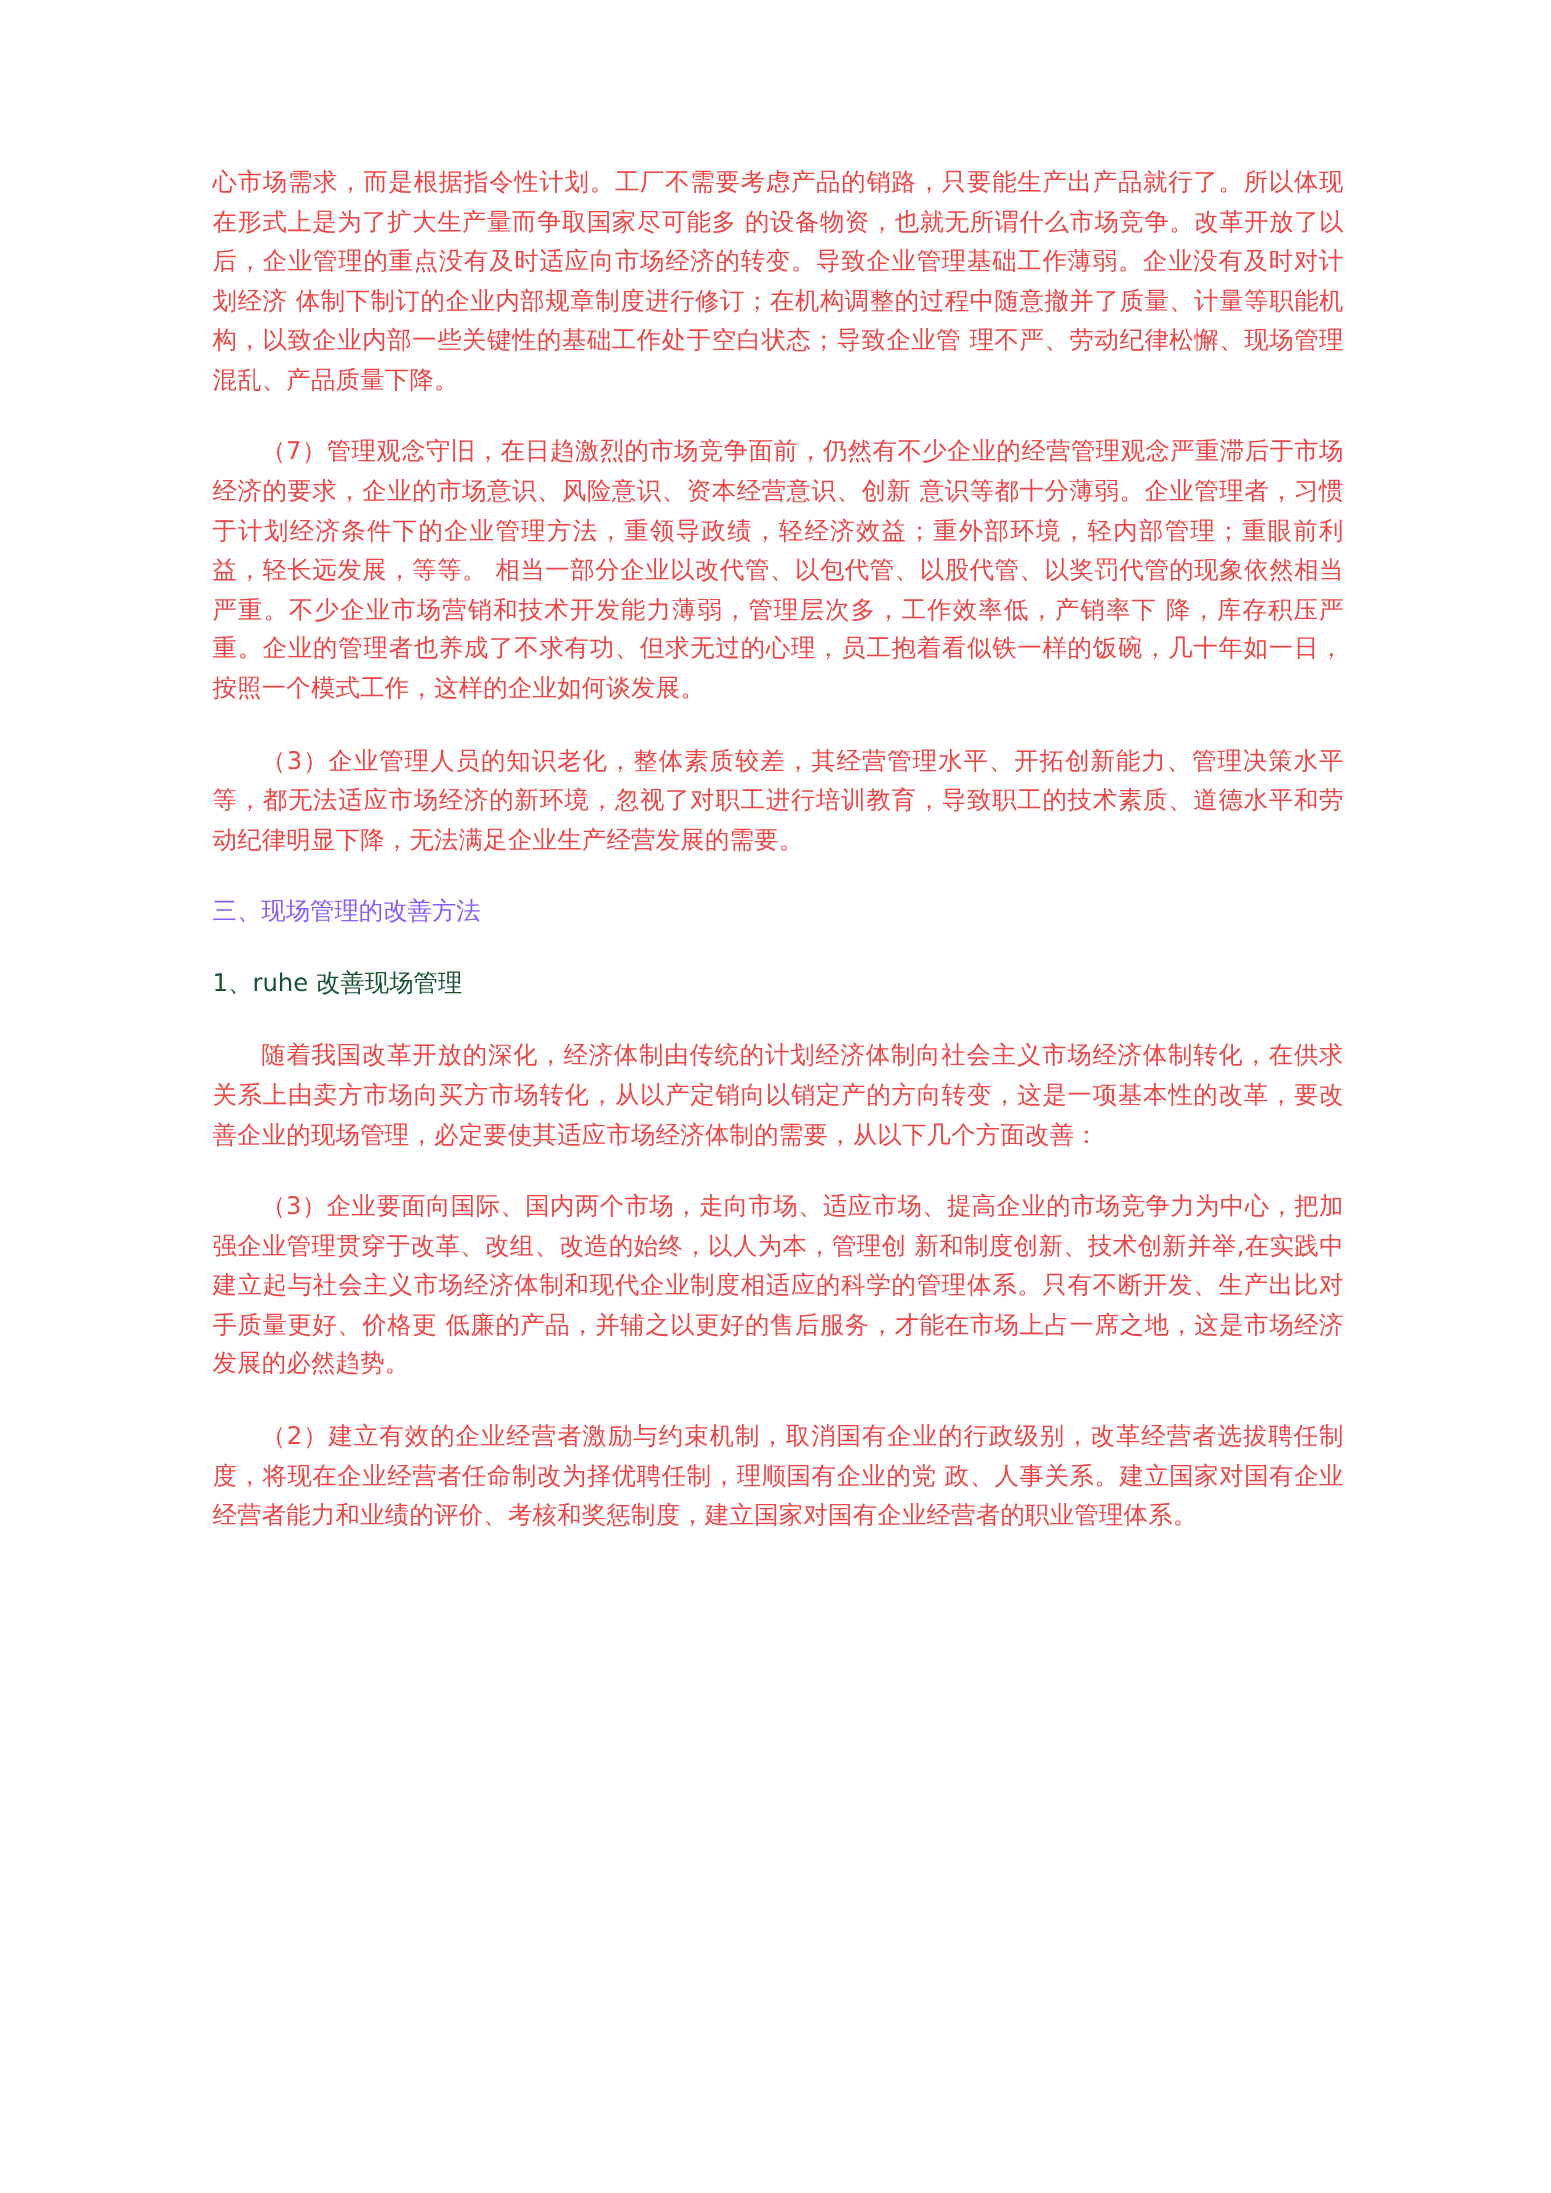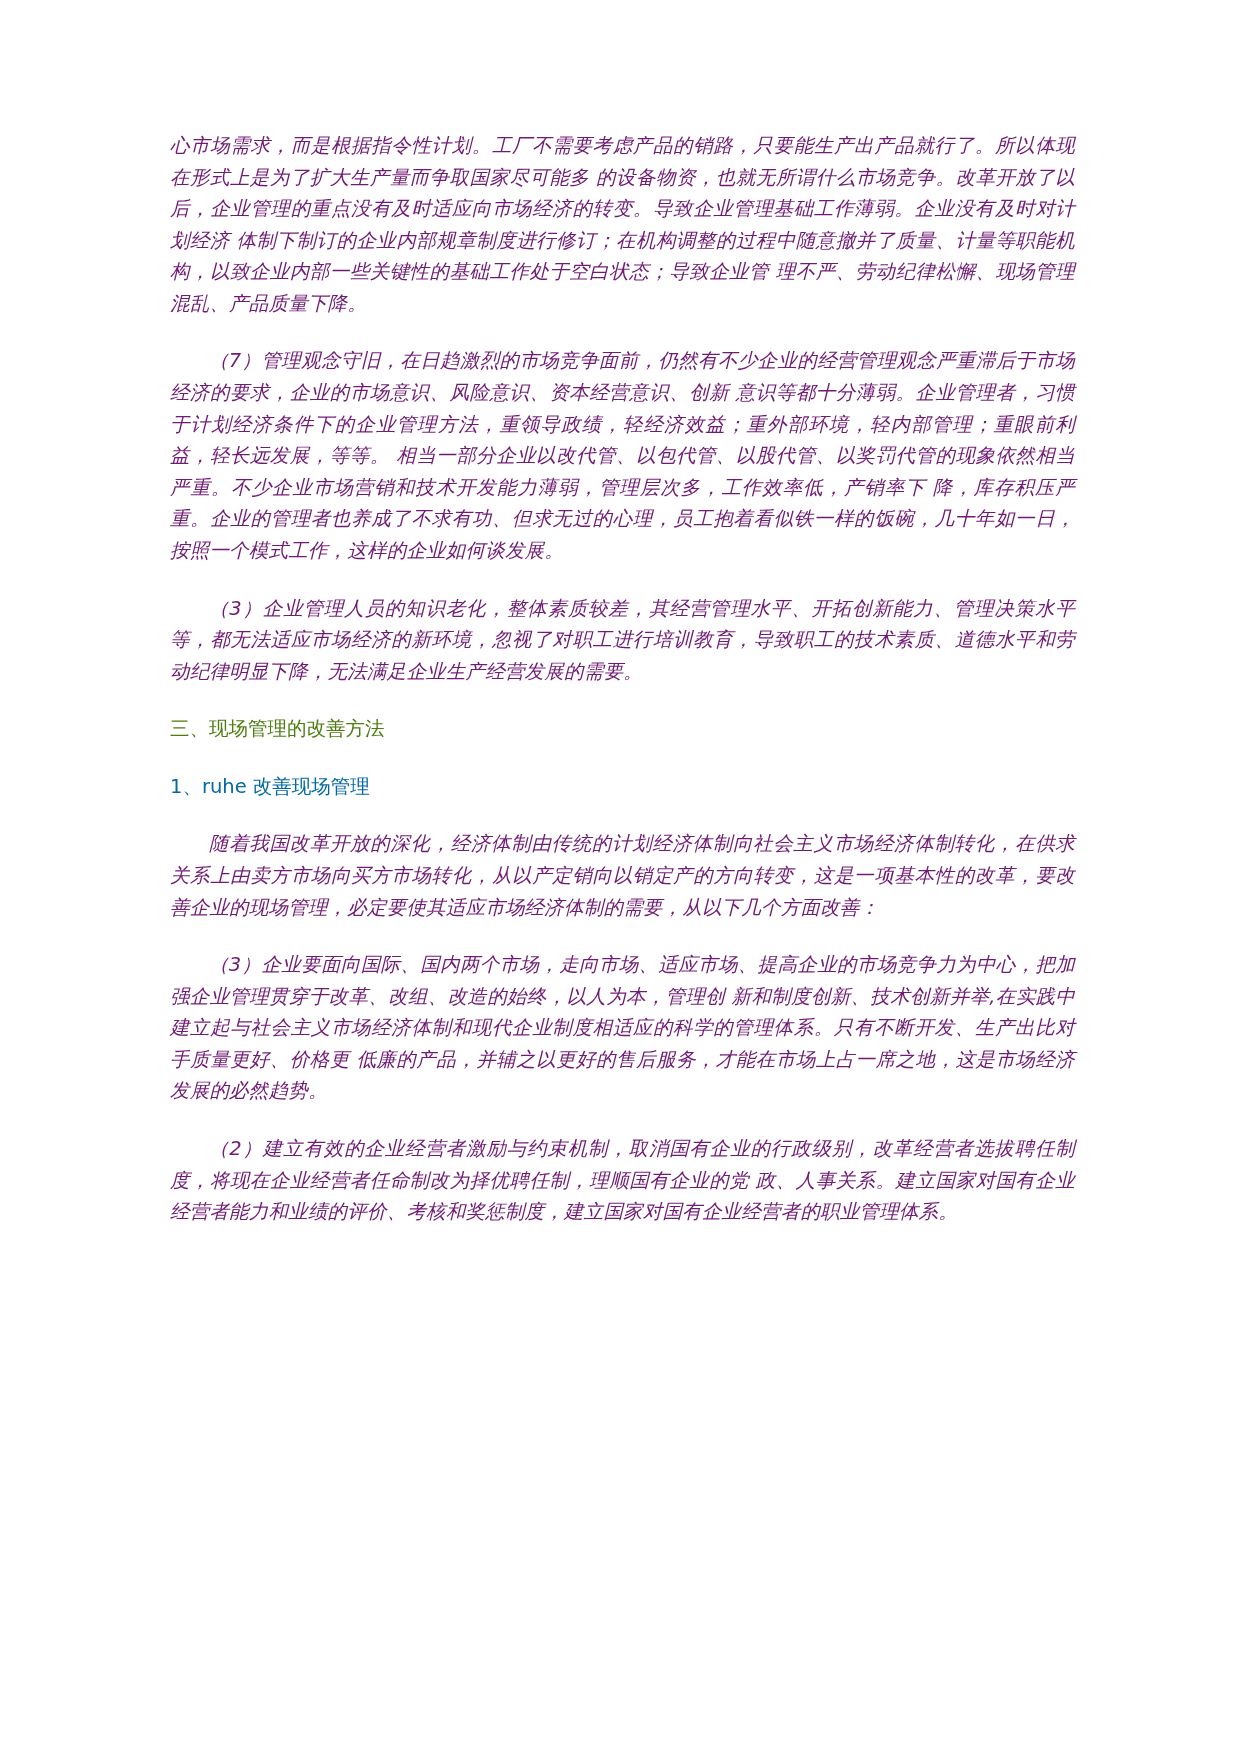--- a/index.html
+++ b/index.html
@@ -25,39 +25,38 @@
   .doc-body {
     width: 905px;
   }
   p.para {
     margin: 0 0 26px 0;
     font-size: 19.5px;
     line-height: 1.62;
     text-align: justify;
     text-justify: inter-ideograph;
     letter-spacing: 0.2px;
-    color: #701a75;
-    font-style: italic;
+    color: #ef4444;
   }
   p.para.indent {
     text-indent: 2em;
   }
   p.heading {
     margin: 0 0 26px 0;
     font-size: 19.5px;
     line-height: 1.62;
     text-align: left;
-    color: #4d7c0f;
+    color: #8b5cf6;
   }
   p.subheading {
     margin: 0 0 26px 0;
     font-size: 19.5px;
     line-height: 1.62;
     text-align: left;
-    color: #0369a1;
+    color: #14532d;
   }
   .gap-lg { margin-bottom: 34px; }
 </style>
 </head>
 <body>
 
 <div class="page">
   <div class="doc-body">
 
     <p class="para">心市场需求，而是根据指令性计划。工厂不需要考虑产品的销路，只要能生产出产品就行了。所以体现在形式上是为了扩大生产量而争取国家尽可能多 的设备物资，也就无所谓什么市场竞争。改革开放了以后，企业管理的重点没有及时适应向市场经济的转变。导致企业管理基础工作薄弱。企业没有及时对计划经济 体制下制订的企业内部规章制度进行修订；在机构调整的过程中随意撤并了质量、计量等职能机构，以致企业内部一些关键性的基础工作处于空白状态；导致企业管 理不严、劳动纪律松懈、现场管理混乱、产品质量下降。</p>

